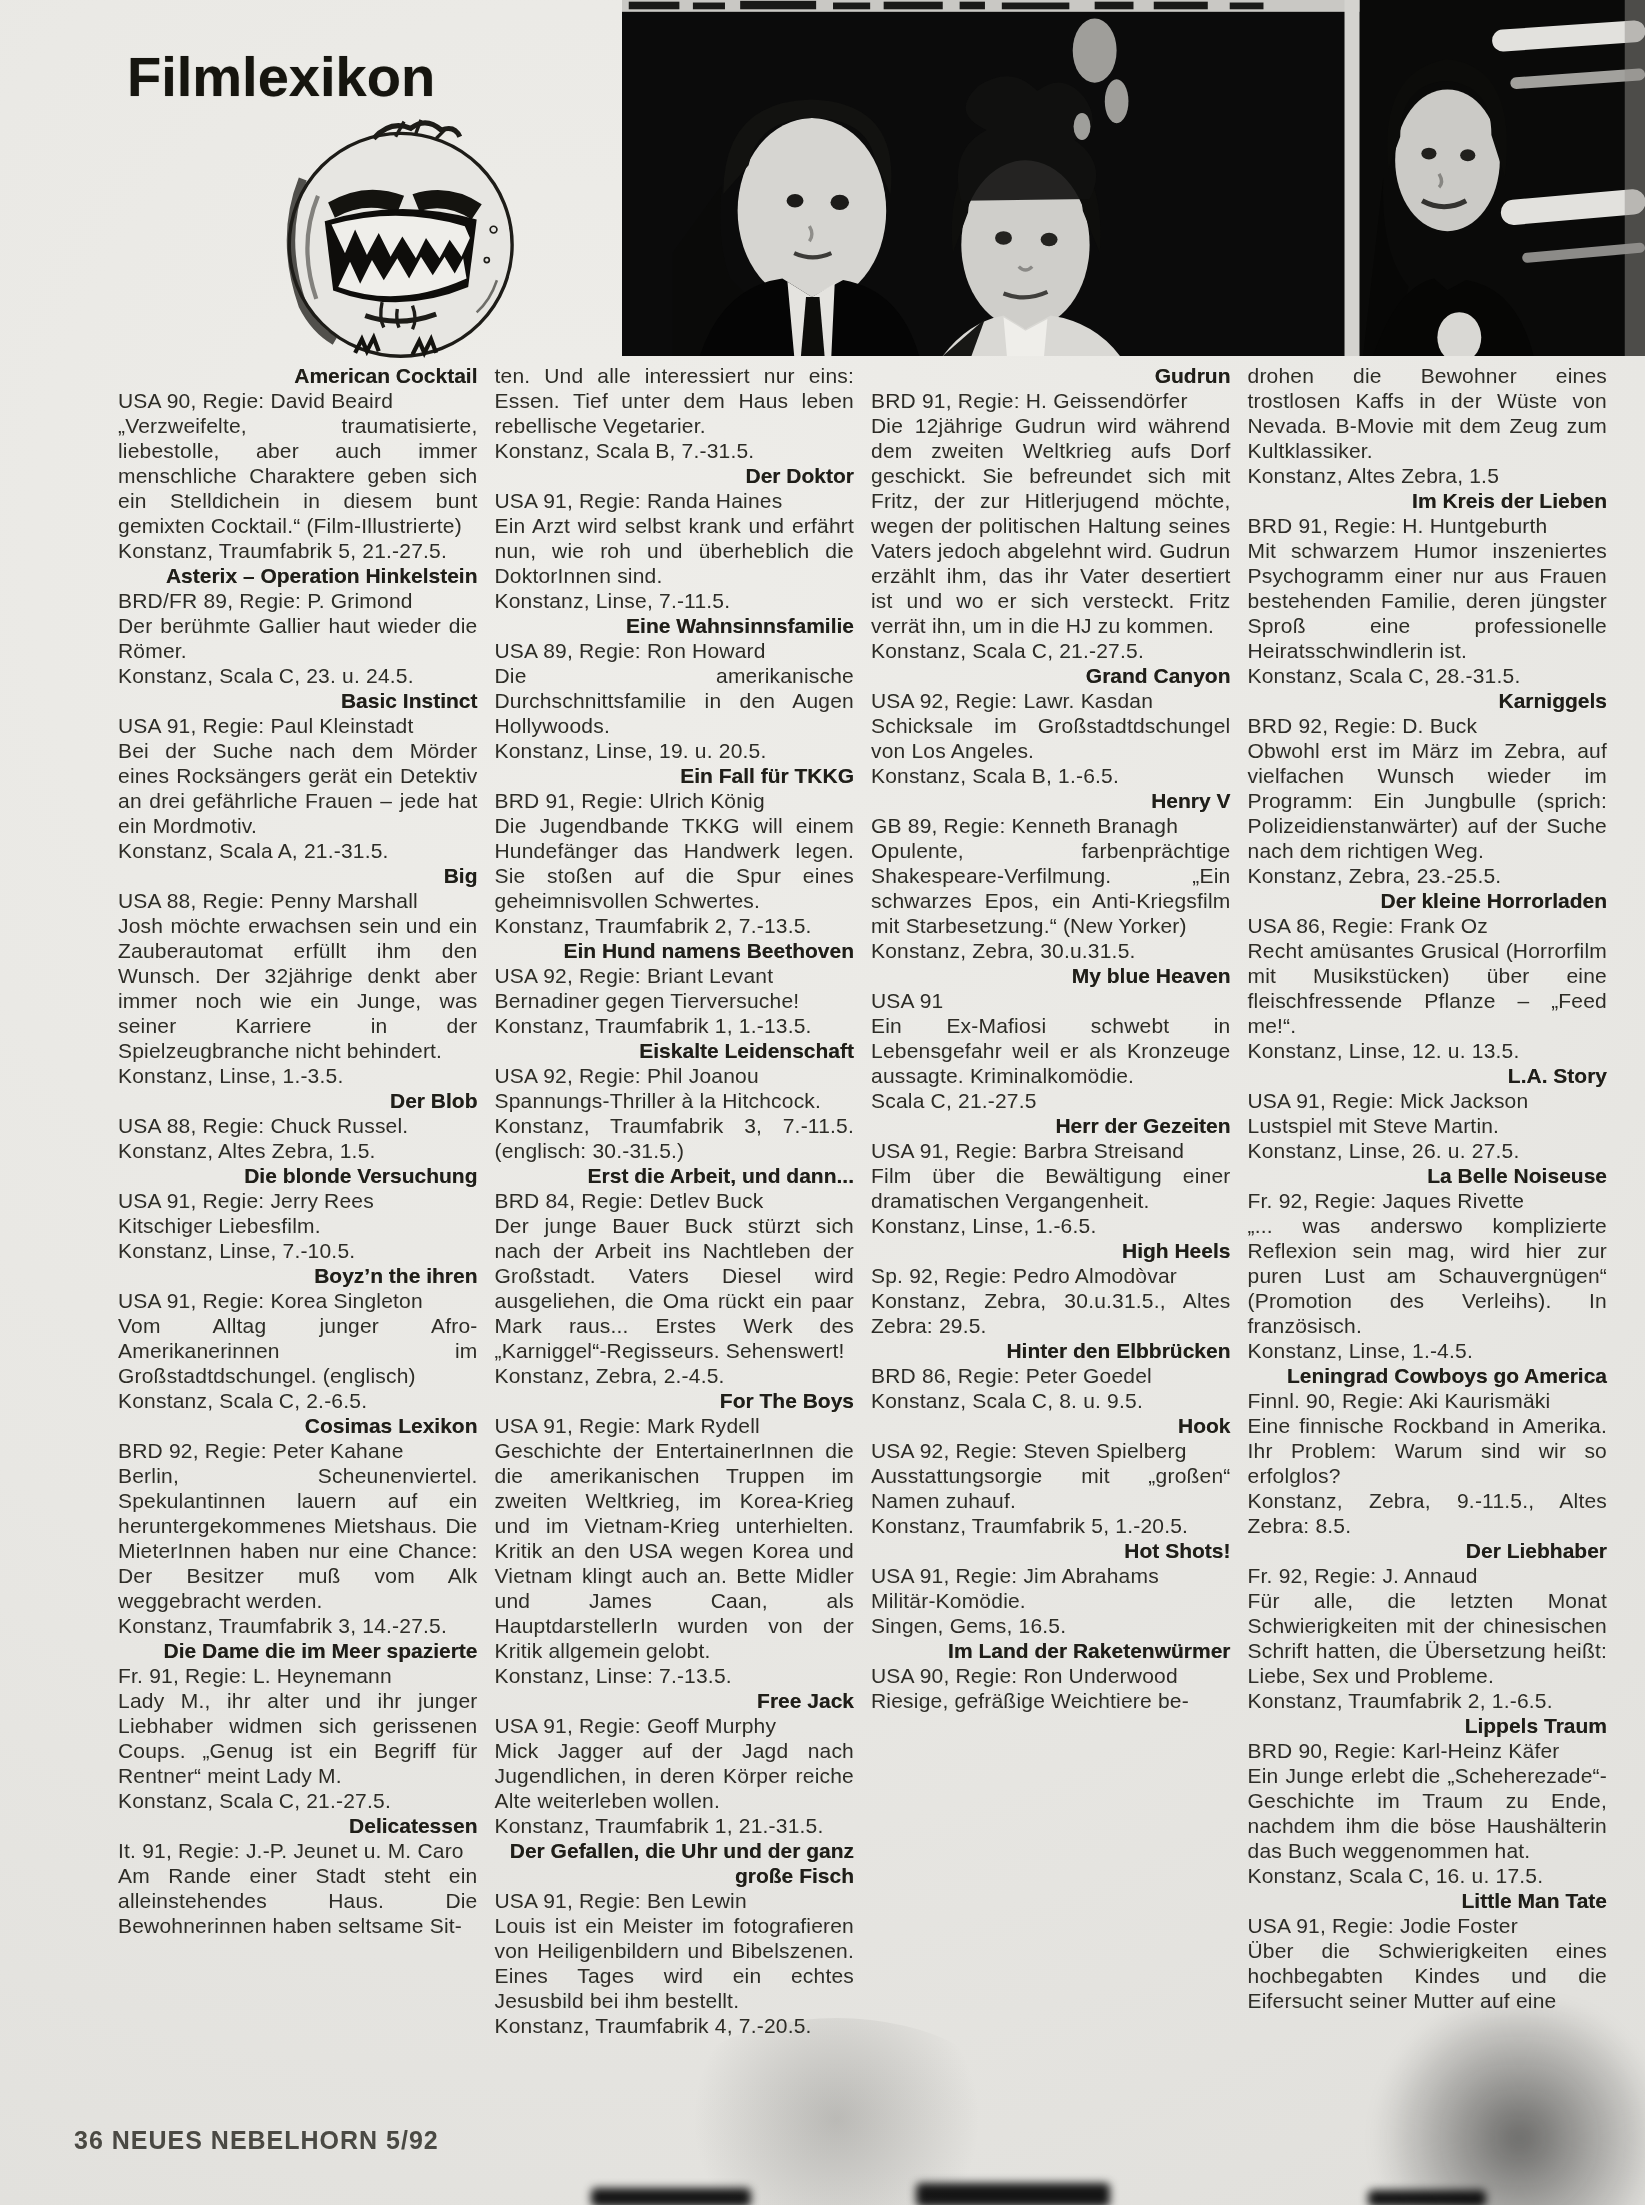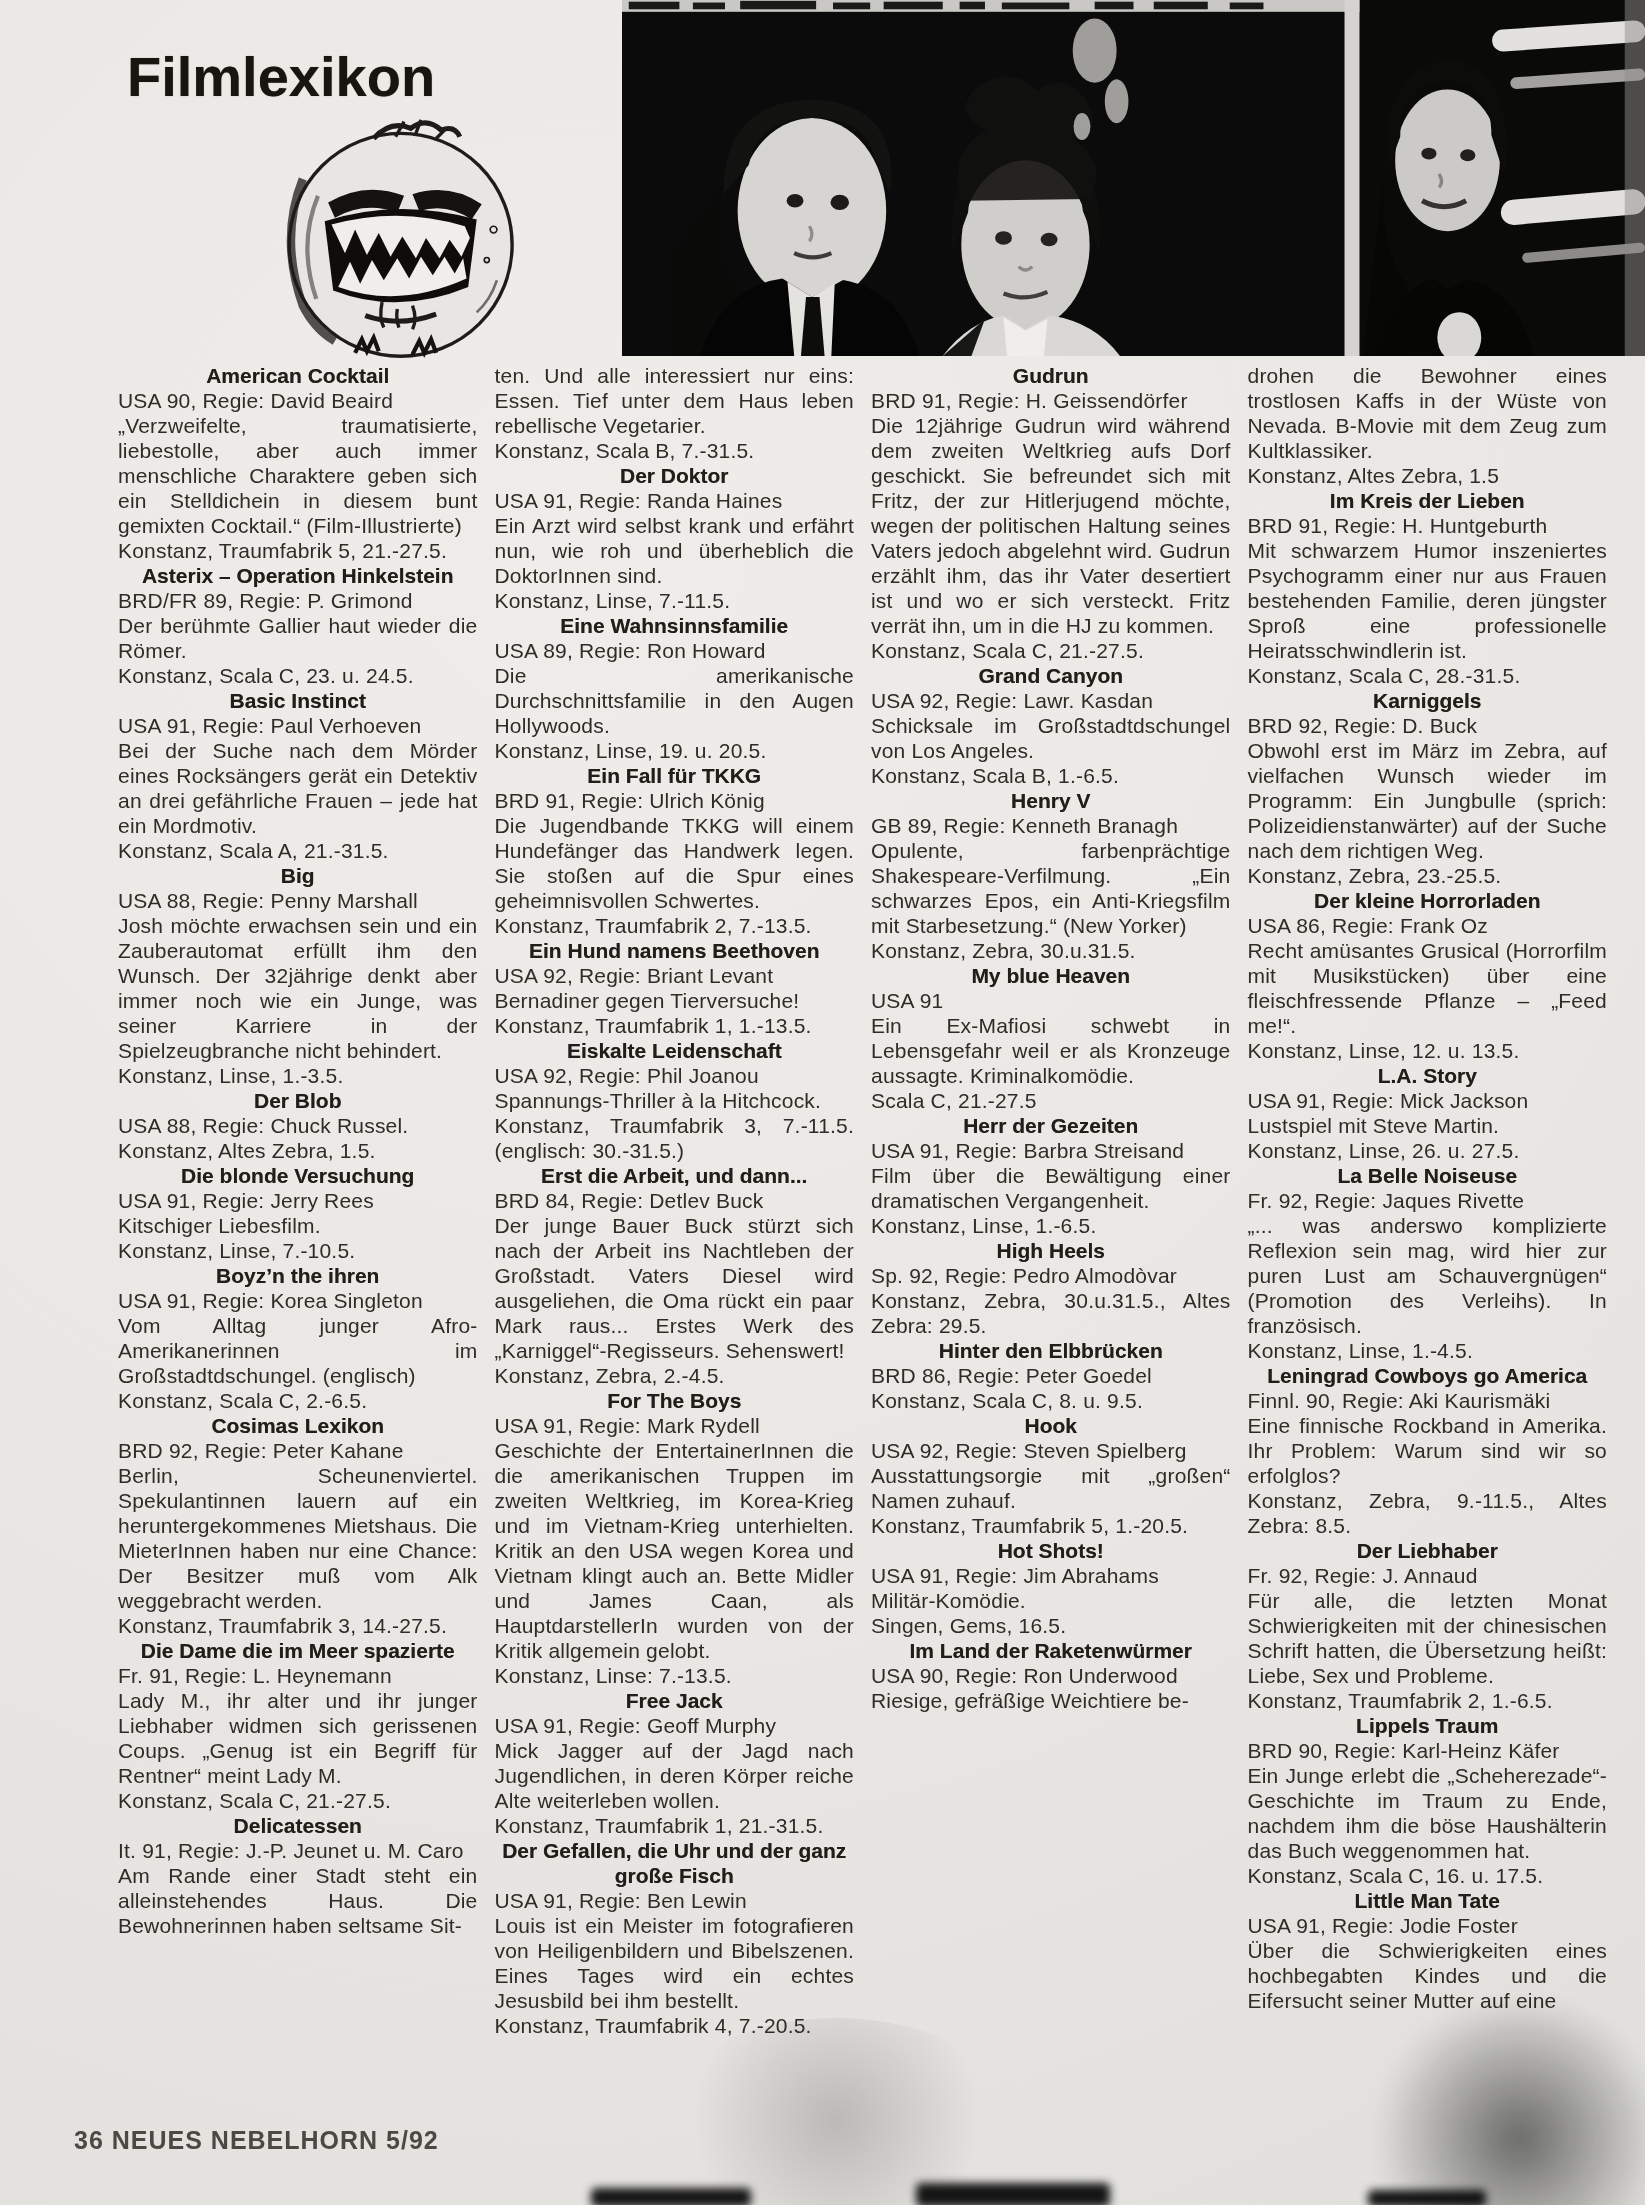--- a/index.html
+++ b/index.html
@@ -18,21 +18,21 @@
   .monster { position:absolute; left:247px; top:103px; }
   .photo { position:absolute; left:622px; top:0px; width:1023px; height:356px; }
   .listings {
     position:absolute; left:118px; top:363px; width:1489px;
     display:grid; grid-template-columns:repeat(4,1fr); column-gap:17px;
     align-items:start;
   }
   .col { min-width:0; }
   .ftitle {
     font-weight:bold; font-size:21px; line-height:25px;
-    color:#1f1e18; text-align:center; text-shadow:0 0 0.5px rgba(0,0,0,.5);
+    color:#1f1e18; text-align:right; text-shadow:0 0 0.5px rgba(0,0,0,.5);
   }
   .fbody {
     font-size:21px; line-height:25px; color:#2d2c26;
     text-align:justify; letter-spacing:0.2px;
   }
   .footer {
     position:absolute; left:74px; top:2126px;
     font-weight:bold; font-size:25px; color:#4a4943;
     letter-spacing:1px; filter:blur(0.3px);
   }
@@ -162,21 +162,21 @@
     <div class="col">
         <div class="ftitle">American Cocktail</div>
         <div class="fbody">USA 90, Regie: David Beaird</div>
         <div class="fbody">„Verzweifelte, traumatisierte, liebestolle, aber auch immer menschliche Charaktere geben sich ein Stelldichein in diesem bunt gemixten Cocktail.“ (Film-Illustrierte)</div>
         <div class="fbody">Konstanz, Traumfabrik 5, 21.-27.5.</div>
         <div class="ftitle">Asterix – Operation Hinkelstein</div>
         <div class="fbody">BRD/FR 89, Regie: P. Grimond</div>
         <div class="fbody">Der berühmte Gallier haut wieder die Römer.</div>
         <div class="fbody">Konstanz, Scala C, 23. u. 24.5.</div>
         <div class="ftitle">Basic Instinct</div>
-        <div class="fbody">USA 91, Regie: Paul Verhoeven</div>
+        <div class="fbody">USA 91, Regie: Paul Kleinstadt</div>
         <div class="fbody">Bei der Suche nach dem Mörder eines Rocksängers gerät ein Detektiv an drei gefährliche Frauen – jede hat ein Mordmotiv.</div>
         <div class="fbody">Konstanz, Scala A, 21.-31.5.</div>
         <div class="ftitle">Big</div>
         <div class="fbody">USA 88, Regie: Penny Marshall</div>
         <div class="fbody">Josh möchte erwachsen sein und ein Zauberautomat erfüllt ihm den Wunsch. Der 32jährige denkt aber immer noch wie ein Junge, was seiner Karriere in der Spielzeugbranche nicht behindert.</div>
         <div class="fbody">Konstanz, Linse, 1.-3.5.</div>
         <div class="ftitle">Der Blob</div>
         <div class="fbody">USA 88, Regie: Chuck Russel.</div>
         <div class="fbody">Konstanz, Altes Zebra, 1.5.</div>
         <div class="ftitle">Die blonde Versuchung</div>

